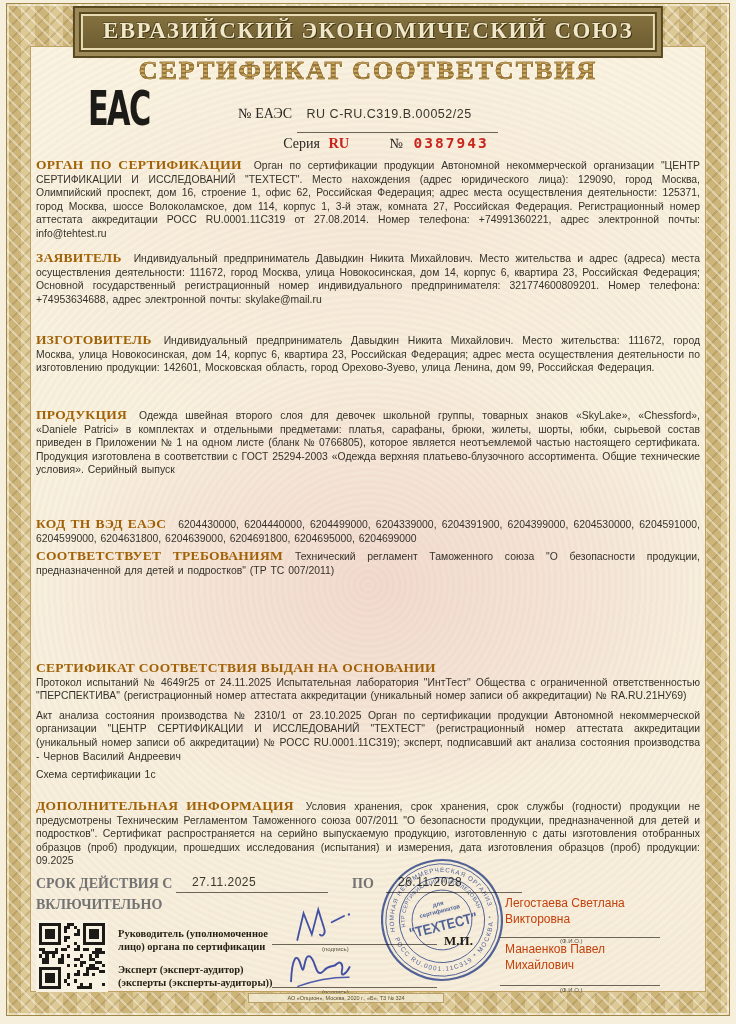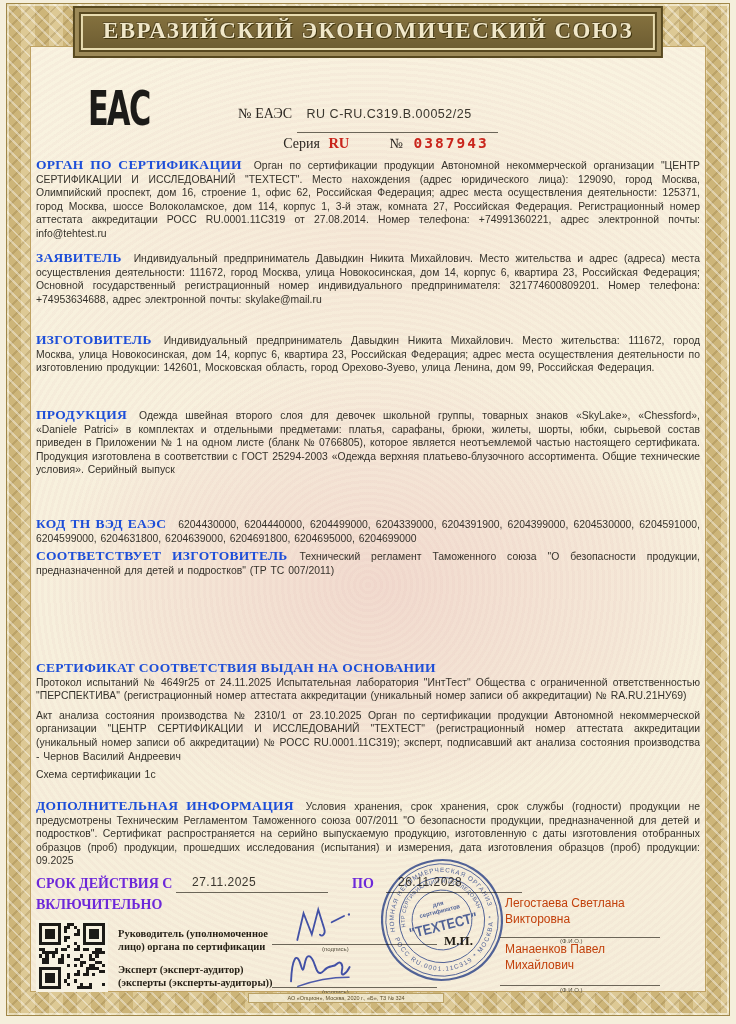--- a/index.html
+++ b/index.html
@@ -39,26 +39,26 @@
   .numrow .lbl{font-family:"Liberation Serif",serif;font-size:14px;color:#2c2722;}
   .numrow .val{font-size:12.5px;color:#3a362e;border-bottom:1px solid #6b6558;padding:0 26px 11px 10px;letter-spacing:.5px;}
   .serrow{position:absolute;top:134px;left:0;right:0;text-align:center;z-index:4;padding-left:36px;}
   .serrow .lbl{font-family:"Liberation Serif",serif;font-size:14px;color:#2c2722;}
   .serrow .ru{font-family:"Liberation Serif",serif;font-weight:bold;font-size:14.5px;color:#c9251c;margin-right:36px;margin-left:4px;}
   .serrow .no{font-family:"Liberation Serif",serif;font-size:14px;color:#2c2722;margin-right:6px;}
   .serrow .serial{font-family:"DejaVu Sans Mono",monospace;font-weight:bold;font-size:14.5px;color:#c9251c;letter-spacing:2px;}
   
   .sec{position:absolute;left:36px;width:664px;margin:0;text-align:justify;
     font-size:10.4px;line-height:13.6px;color:#35322b;word-spacing:1px;z-index:3;}
-  .sh{font-family:"Liberation Serif",serif;font-weight:bold;font-size:13.5px;color:#1d4ed8;
+  .sh{font-family:"Liberation Serif",serif;font-weight:bold;font-size:13.5px;color:#a16207;
     letter-spacing:.3px;margin-right:12px;word-spacing:0;}
   .sec p{margin:0;text-align:justify;}
   .hblock{display:block;margin-bottom:1px;}
   
-  .vlabel{position:absolute;font-family:"Liberation Serif",serif;font-weight:bold;font-size:14px;color:#6d28d9;z-index:3;}
+  .vlabel{position:absolute;font-family:"Liberation Serif",serif;font-weight:bold;font-size:14px;color:#737373;z-index:3;}
   .vdate{position:absolute;font-size:12px;color:#3a362e;letter-spacing:.5px;z-index:3;}
   .uline{position:absolute;border-bottom:1px solid #6b6558;height:1px;z-index:2;}
   
   .siglabel{position:absolute;font-family:"Liberation Serif",serif;font-weight:bold;font-size:10.5px;
     line-height:13px;color:#241f15;white-space:pre-line;z-index:3;}
   .caption{position:absolute;font-size:6px;color:#55503f;z-index:3;}
   .name{position:absolute;font-size:12px;line-height:16px;color:#c2410c;white-space:pre-line;z-index:4;}
   .mp{position:absolute;font-family:"Liberation Serif",serif;font-weight:bold;font-size:13px;color:#1f1b14;z-index:6;text-align:center;}
   .sig{position:absolute;z-index:5;}
   .stamp{position:absolute;left:374px;top:852px;width:136px;height:136px;transform:rotate(-14deg);
@@ -71,20 +71,21 @@
 <body>
 
 <div class="page">
   <div class="frame"></div>
   <div class="paper"></div>
 
   <div class="banner">
     <span class="banner-text">ЕВРАЗИЙСКИЙ ЭКОНОМИЧЕСКИЙ СОЮЗ</span>
   </div>
 
+  <div class="cert-title">СЕРТИФИКАТ СООТВЕТСТВИЯ</div>
 
   <div class="eac">ЕАС</div>
 
   <div class="numrow">
     <span class="lbl">№ ЕАЭС</span>
     <span class="val">RU C-RU.С319.В.00052/25</span>
   </div>
 
   <div class="serrow">
     <span class="lbl">Серия</span>
@@ -96,21 +97,21 @@
   <p class="sec" style="top:158px;"><span class="sh">ОРГАН ПО СЕРТИФИКАЦИИ</span><span>Орган по сертификации продукции Автономной некоммерческой организации "ЦЕНТР СЕРТИФИКАЦИИ И ИССЛЕДОВАНИЙ "ТЕХТЕСТ". Место нахождения (адрес юридического лица): 129090, город Москва, Олимпийский проспект, дом 16, строение 1, офис 62, Российская Федерация; адрес места осуществления деятельности: 125371, город Москва, шоссе Волоколамское, дом 114, корпус 1, 3-й этаж, комната 27, Российская Федерация. Регистрационный номер аттестата аккредитации РОСС RU.0001.11С319 от 27.08.2014. Номер телефона: +74991360221, адрес электронной почты: info@tehtest.ru</span></p>
 
   <p class="sec" style="top:251px;"><span class="sh">ЗАЯВИТЕЛЬ</span><span>Индивидуальный предприниматель Давыдкин Никита Михайлович. Место жительства и адрес (адреса) места осуществления деятельности: 111672, город Москва, улица Новокосинская, дом 14, корпус 6, квартира 23, Российская Федерация; Основной государственный регистрационный номер индивидуального предпринимателя: 321774600809201. Номер телефона: +74953634688, адрес электронной почты: skylake@mail.ru</span></p>
 
   <p class="sec" style="top:333px;"><span class="sh">ИЗГОТОВИТЕЛЬ</span><span>Индивидуальный предприниматель Давыдкин Никита Михайлович. Место жительства: 111672, город Москва, улица Новокосинская, дом 14, корпус 6, квартира 23, Российская Федерация; адрес места осуществления деятельности по изготовлению продукции: 142601, Московская область, город Орехово-Зуево, улица Ленина, дом 99, Российская Федерация.</span></p>
 
   <p class="sec" style="top:408px;"><span class="sh">ПРОДУКЦИЯ</span><span>Одежда швейная второго слоя для девочек школьной группы, товарных знаков «SkyLake», «Chessford», «Daniele Patrici» в комплектах и отдельными предметами: платья, сарафаны, брюки, жилеты, шорты, юбки, сырьевой состав приведен в Приложении № 1 на одном листе (бланк № 0766805), которое является неотъемлемой частью настоящего сертификата. Продукция изготовлена в соответствии с ГОСТ 25294-2003 «Одежда верхняя платьево-блузочного ассортимента. Общие технические условия».  Серийный выпуск</span></p>
 
   <p class="sec" style="top:517px;"><span class="sh">КОД ТН ВЭД ЕАЭС</span><span>6204430000, 6204440000, 6204499000, 6204339000, 6204391900, 6204399000, 6204530000, 6204591000, 6204599000, 6204631800, 6204639000, 6204691800, 6204695000, 6204699000</span></p>
 
-  <p class="sec" style="top:549px;"><span class="sh">СООТВЕТСТВУЕТ ИЗГОТОВИТЕЛЬ</span><span>Технический регламент Таможенного союза "О безопасности продукции, предназначенной для детей и подростков" (ТР ТС 007/2011)</span></p>
+  <p class="sec" style="top:549px;"><span class="sh">СООТВЕТСТВУЕТ ТРЕБОВАНИЯМ</span><span>Технический регламент Таможенного союза "О безопасности продукции, предназначенной для детей и подростков" (ТР ТС 007/2011)</span></p>
 
   <div class="sec" style="top:661px;">
     <span class="sh hblock">СЕРТИФИКАТ СООТВЕТСТВИЯ  ВЫДАН НА ОСНОВАНИИ</span>
     <p>Протокол испытаний № 4649г25 от 24.11.2025 Испытательная лаборатория "ИнтТест" Общества с ограниченной ответственностью "ПЕРСПЕКТИВА" (регистрационный номер аттестата аккредитации (уникальный номер записи об аккредитации) № RA.RU.21НУ69)</p>
     <p style="margin-top:6px;">Акт анализа состояния производства № 2310/1 от 23.10.2025 Орган по сертификации продукции Автономной некоммерческой организации "ЦЕНТР СЕРТИФИКАЦИИ И ИССЛЕДОВАНИЙ  "ТЕХТЕСТ" (регистрационный номер аттестата аккредитации (уникальный номер записи об аккредитации) № РОСС RU.0001.11С319); эксперт, подписавший акт анализа состояния производства  -  Чернов Василий Андреевич</p>
     <p style="margin-top:5px;text-align:left;">Схема сертификации 1с</p>
   </div>
 
   <p class="sec" style="top:799px;"><span class="sh">ДОПОЛНИТЕЛЬНАЯ ИНФОРМАЦИЯ</span><span>Условия хранения, срок хранения, срок службы (годности) продукции не предусмотрены Техническим Регламентом Таможенного союза 007/2011 "О безопасности продукции, предназначенной для детей и подростков". Сертификат распространяется на серийно выпускаемую продукцию, изготовленную с даты изготовления отобранных образцов (проб) продукции, прошедших исследования (испытания) и измерения, дата изготовления образцов (проб) продукции: 09.2025</span></p>
 

